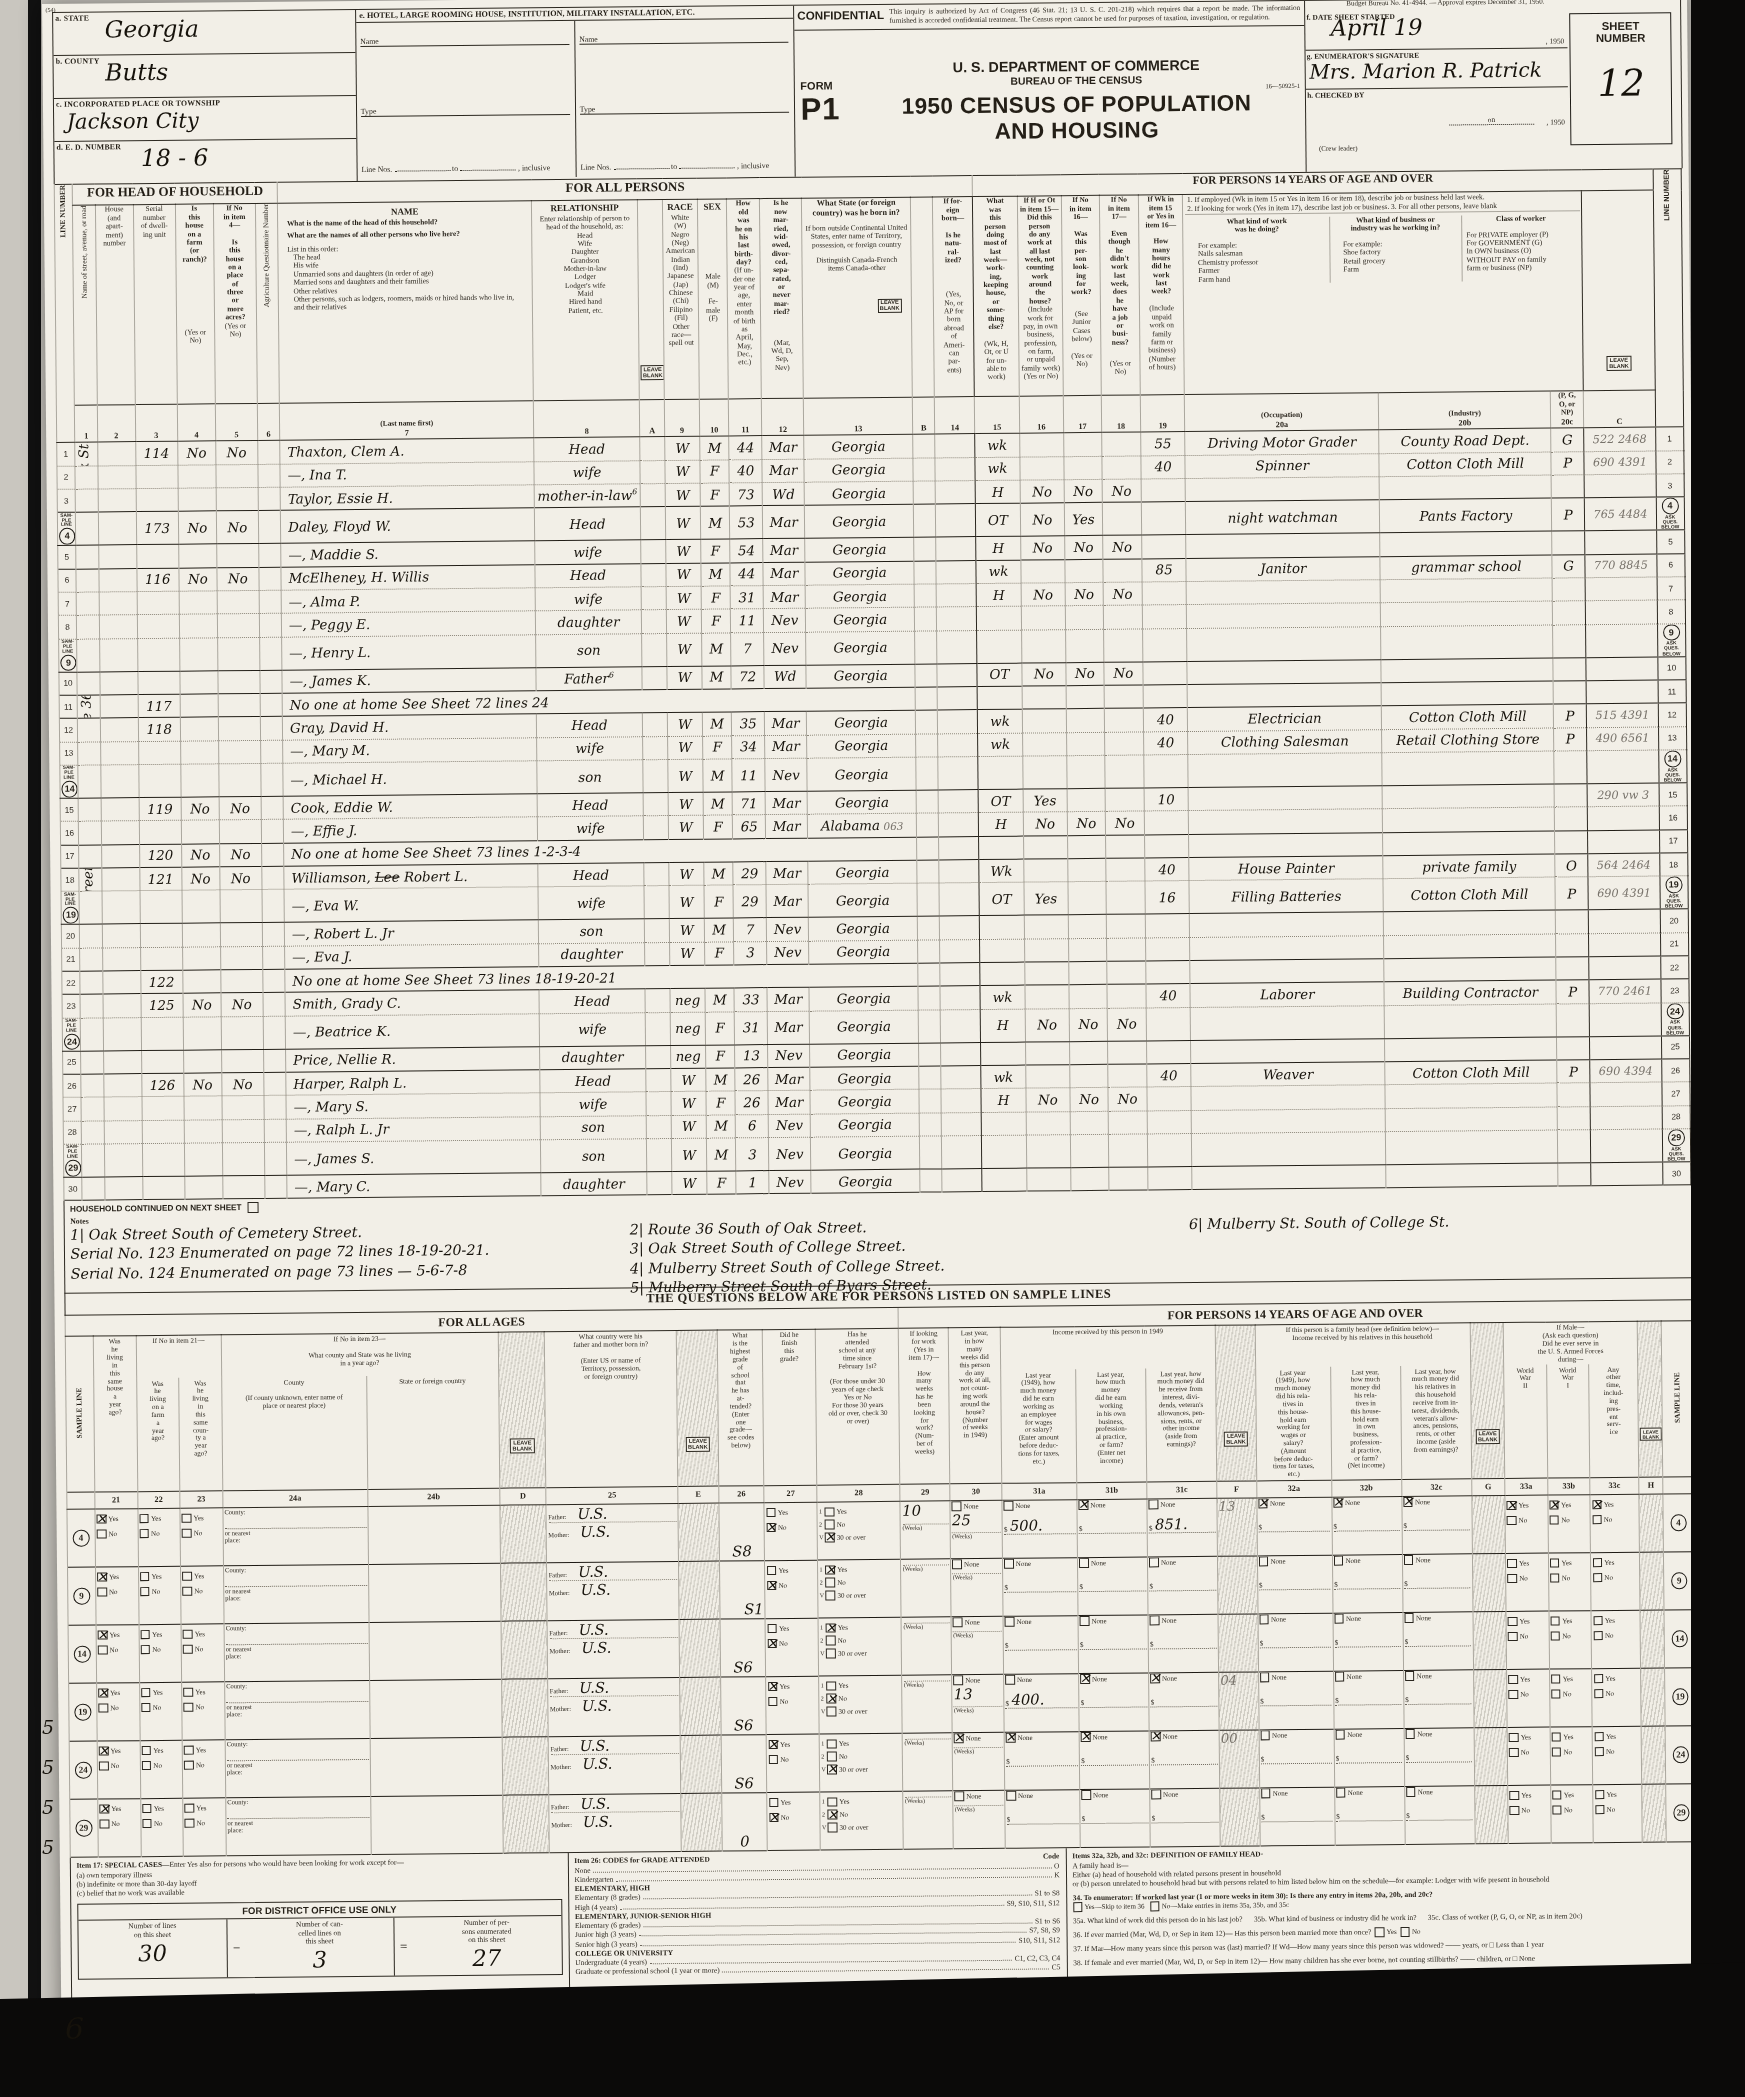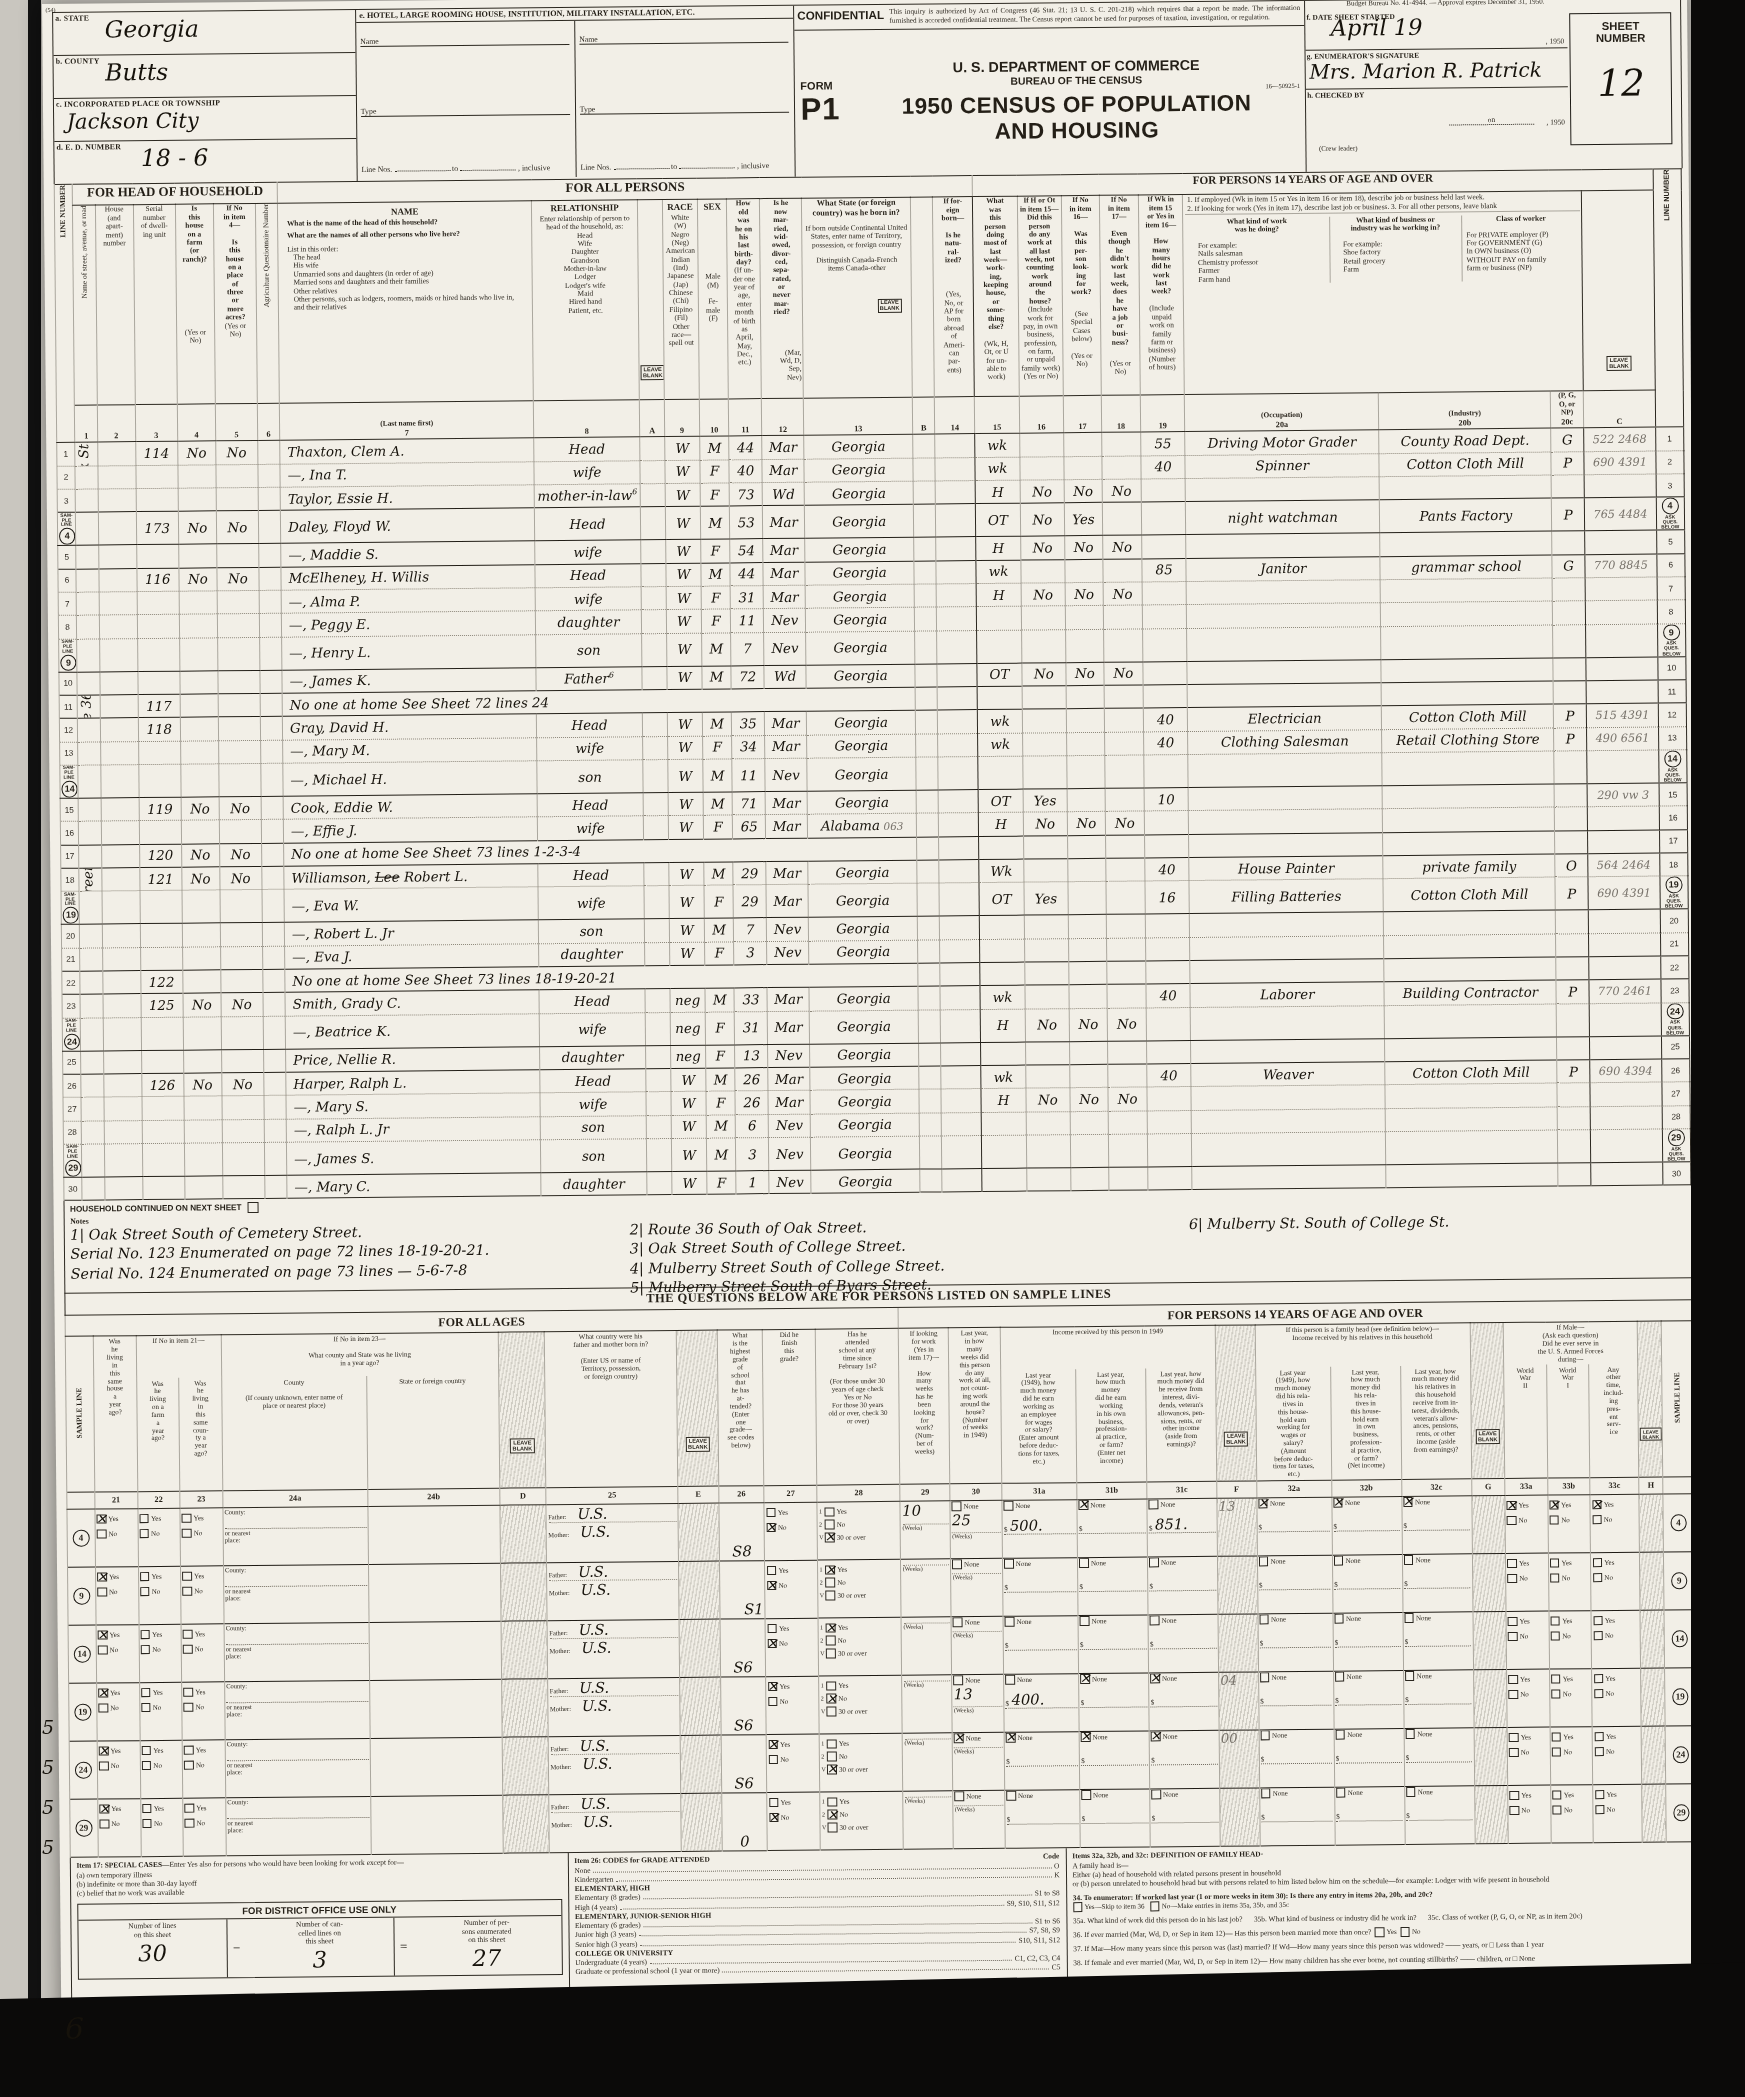--- a/index.html
+++ b/index.html
@@ -428,21 +428,21 @@
 wid-
 owed,
 divor-
 ced,
 sepa-
 rated,
 or
 never
 mar-
 ried?</div>
-            <div class="tiny pre" style="margin-top:32px;text-align:right;">(Mar,
+            <div class="tiny pre" style="margin-top:22px;">(Mar,
 Wd, D,
 Sep,
 Nev)</div>
           </th>
         <th>
           <div class="tiny pre b" style="font-size:8.2px;">What State (or foreign
 country) was he born in?</div>
           <div class="tiny pre" style="margin-top:7px;">If born outside Continental United
 States, enter name of Territory,
 possession, or foreign country</div>
@@ -526,21 +526,21 @@
 
 Was
 this
 per-
 son
 look-
 ing
 for
 work?</div>
             <div class="tiny pre" style="margin-top:13px;">(See
-Special
+Junior
 Cases
 below)
 
 (Yes or
 No)</div>
           </th>
         <th>
             <div class="tiny pre b">If No
 in item
 17—

